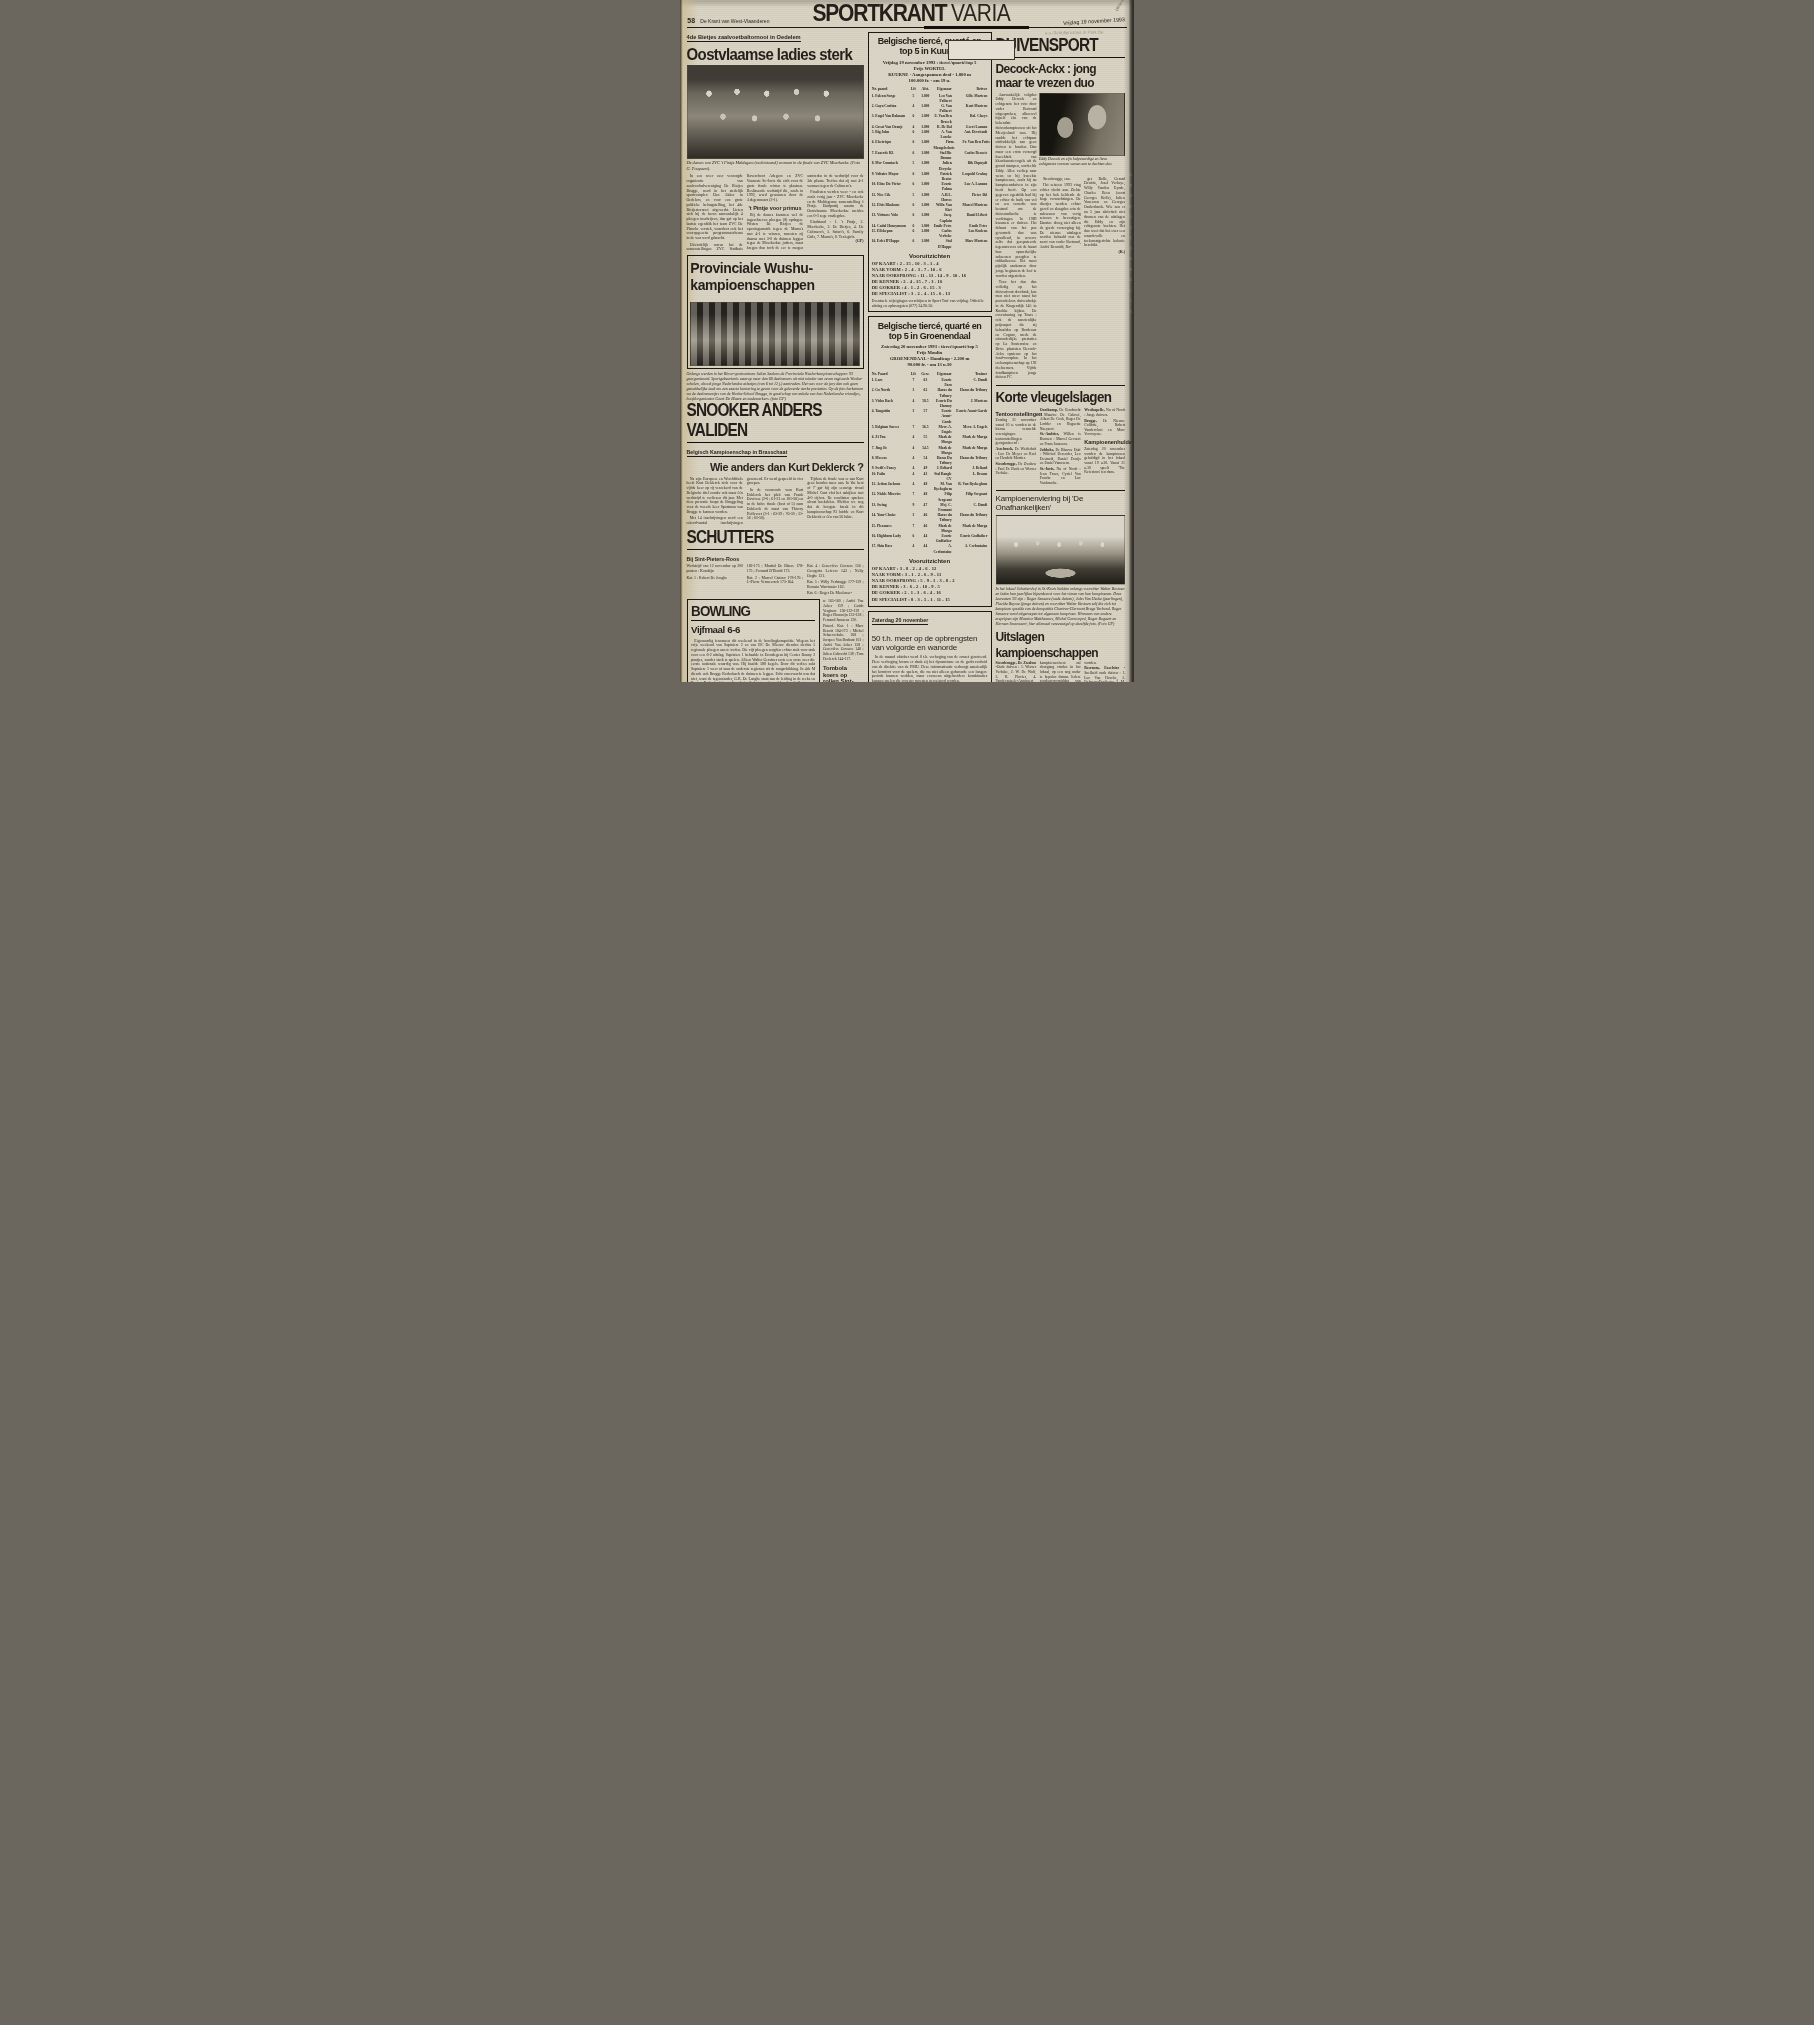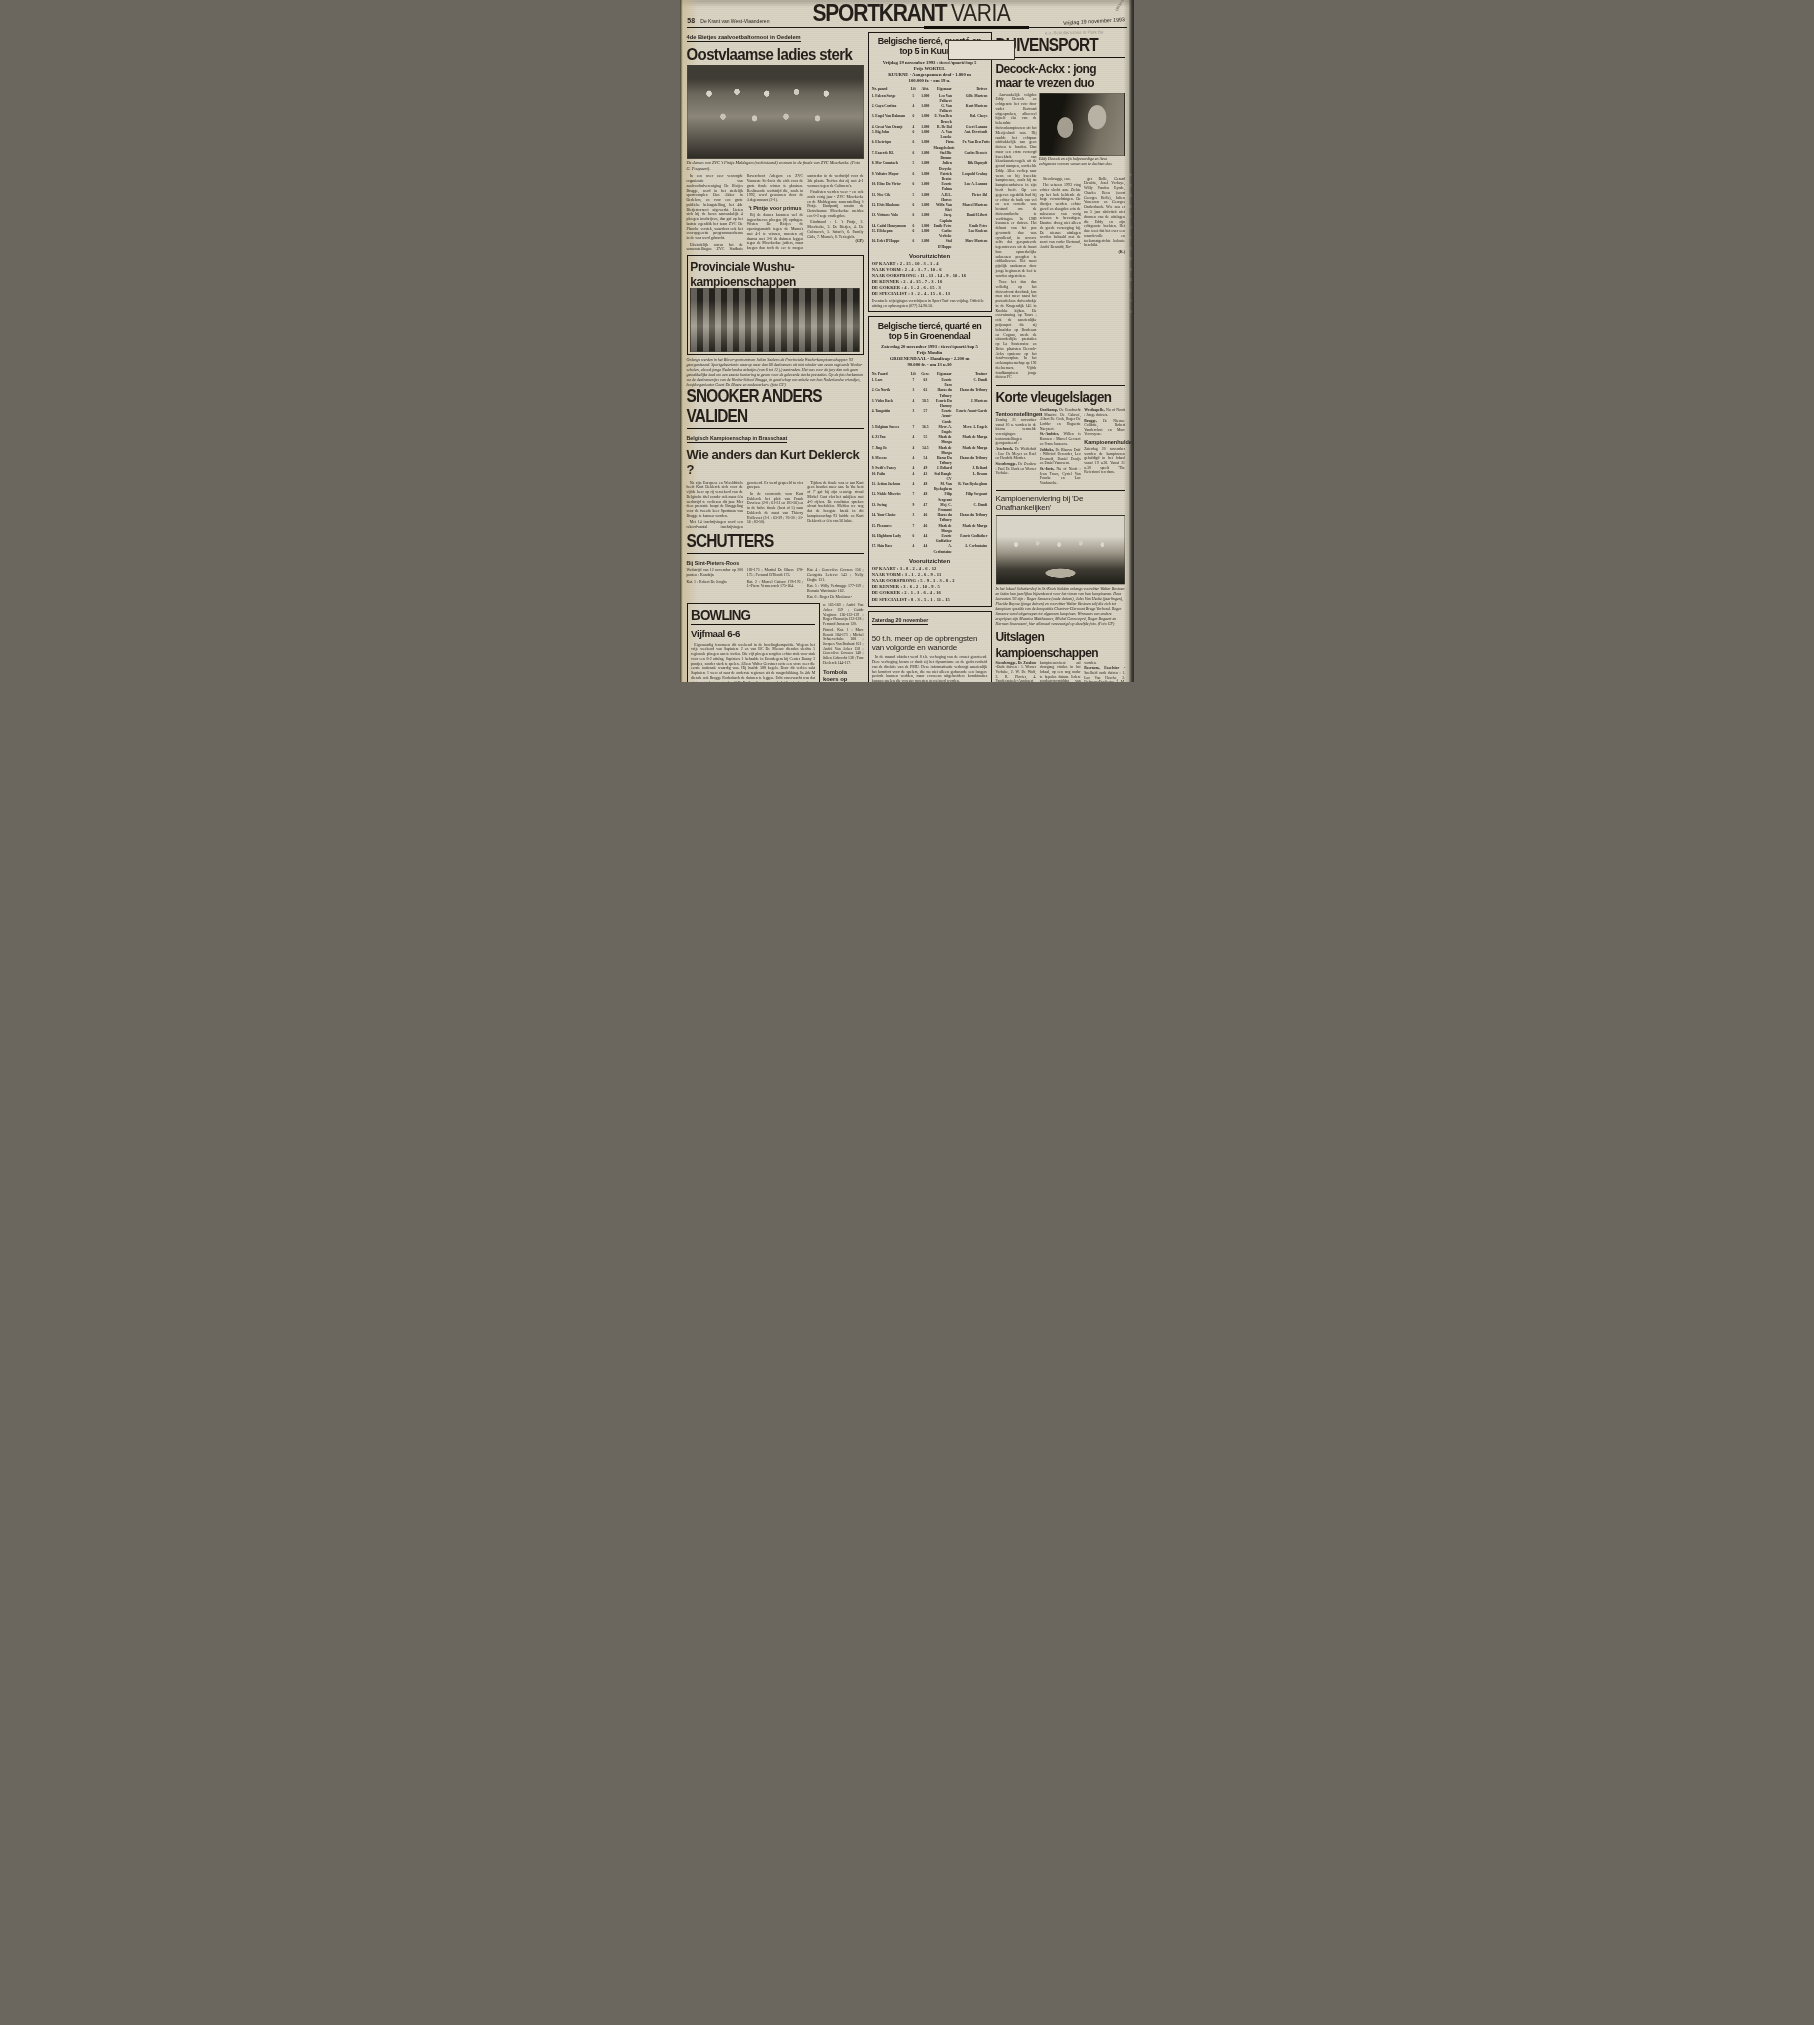--- a/index.html
+++ b/index.html
@@ -31,21 +31,21 @@
   .colR{flex:1;min-width:0;position:relative;}
   
   .bp{margin:0 0 1.6px;text-align:justify;font-size:3.9px;line-height:1.22;text-indent:3.2px;}
   .bp.noind{text-indent:0;}
   .sign{ text-align:right;font-weight:bold;font-size:3.9px;margin:0;}
   .kicker{font-family:"Liberation Sans",sans-serif;font-weight:bold;font-size:5.7px;border-bottom:0.8px solid #1c1914;display:inline-block;padding-bottom:0.8px;margin:2.4px 0 1.6px;}
   .kicker.small{font-size:5.3px;}
   .hl1{font-family:"Liberation Sans",sans-serif;font-weight:bold;font-size:15px;letter-spacing:-0.6px;margin:0.8px 0 3.2px;transform:scaleY(1.05);transform-origin:left top;}
   .sechead{font-family:"Liberation Sans",sans-serif;font-weight:bold;letter-spacing:-0.8px;font-size:15.4px;transform:scaleY(1.15);transform-origin:left bottom;margin:4px 0 0;}
   .secrule{border:none;border-top:1.2px solid #14110d;margin:1.6px 0 3.2px;}
-  .light-hl{font-family:"Liberation Sans",sans-serif;font-size:13px;letter-spacing:-0.4px;margin:2.4px 0 4px;color:#2a261f;}
+  .light-hl{font-family:"Liberation Sans",sans-serif;font-size:11px;letter-spacing:-0.4px;margin:2.4px 0 4px;color:#2a261f;text-align:right;}
   .cols3{column-count:3;column-gap:4px;}
   .cols3 .sub, .midsub{font-family:"Liberation Sans",sans-serif;font-weight:bold;font-size:5.5px;text-align:center;margin:2.4px 0 1.6px;}
   .photo{position:relative;border:0.4px solid #55504472;}
   .cap{font-style:italic;font-size:4.3px;line-height:1.25;margin:1.6px 0 3.2px;}
   
   .box{border:0.8px solid #1c1914;padding:2.8px 3.2px 3.2px;margin-bottom:4px;background:rgba(222,216,202,.35);}
   .box h2{font-family:"Liberation Sans",sans-serif;font-weight:bold;font-size:9px;letter-spacing:-0.4px;text-align:center;line-height:1.02;margin:1.6px 0 4px;transform:scaleY(1.1);}
   .meta{font-weight:bold;text-align:center;font-size:4.7px;line-height:1.3;margin:0 0 3.2px;}
   .rtable{font-weight:bold;font-size:3.6px;line-height:1.45;}
   .rtable .hd,.rtable .rw{display:grid;grid-template-columns:36px 8px 13px 1fr 34px;column-gap:1.6px;}
@@ -100,21 +100,21 @@
      linear-gradient(105deg,#17150f 0 26%, #3c382f 45%, #777163 70%, #8e887a 100%);}
   .ph-feest{height:68px;background:
      radial-gradient(4px 4.9px at 15% 42%, #dbd7cb 0 45%, transparent 52%),
      radial-gradient(4px 4.9px at 32% 40%, #d2cec1 0 45%, transparent 52%),
      radial-gradient(4px 4.9px at 49% 42%, #dbd7cb 0 45%, transparent 52%),
      radial-gradient(4px 4.9px at 66% 40%, #d2cec1 0 45%, transparent 52%),
      radial-gradient(4px 4.9px at 83% 42%, #dbd7cb 0 45%, transparent 52%),
      radial-gradient(24px 7.3px at 50% 84%, #b3ad9e 0 60%, transparent 65%),
      linear-gradient(180deg,#d8d4c8 0 30%, #9a9486 55%, #403d34 78%, #201e19 100%);}
   .wushu-box{border:0.8px solid #1c1914;padding:2.4px 2.8px;margin:3.2px 0 1.6px;}
-  .wushu-box h3{font-family:"Liberation Sans",sans-serif;font-weight:bold;font-size:12px;letter-spacing:-0.4px;margin:0 0 1px;transform:scaleY(1.08);transform-origin:left top;}
+  .wushu-box h3{font-family:"Liberation Sans",sans-serif;font-weight:bold;font-size:14px;letter-spacing:-0.4px;margin:0 0 11px;transform:scaleY(1.08);transform-origin:left top;}
   
   .edgestrip{position:absolute;top:0;bottom:0;right:0;width:5.3px;z-index:20;
      background:linear-gradient(270deg,#33302a 0 1.2px, rgba(51,48,42,.75) 2.4px, rgba(51,48,42,.15) 5.3px);}
   .edgefrag{position:absolute;right:0px;top:170px;width:4.9px;font-size:3.4px;line-height:10.5px;color:#d9d3c3;text-align:center;font-weight:bold;overflow:hidden;}
   .hr-thin{border:none;border-top:0.8px solid #1c1914;margin:3.2px 0;}
 </style>
 </head>
 <body>
 
 <div id="page">

